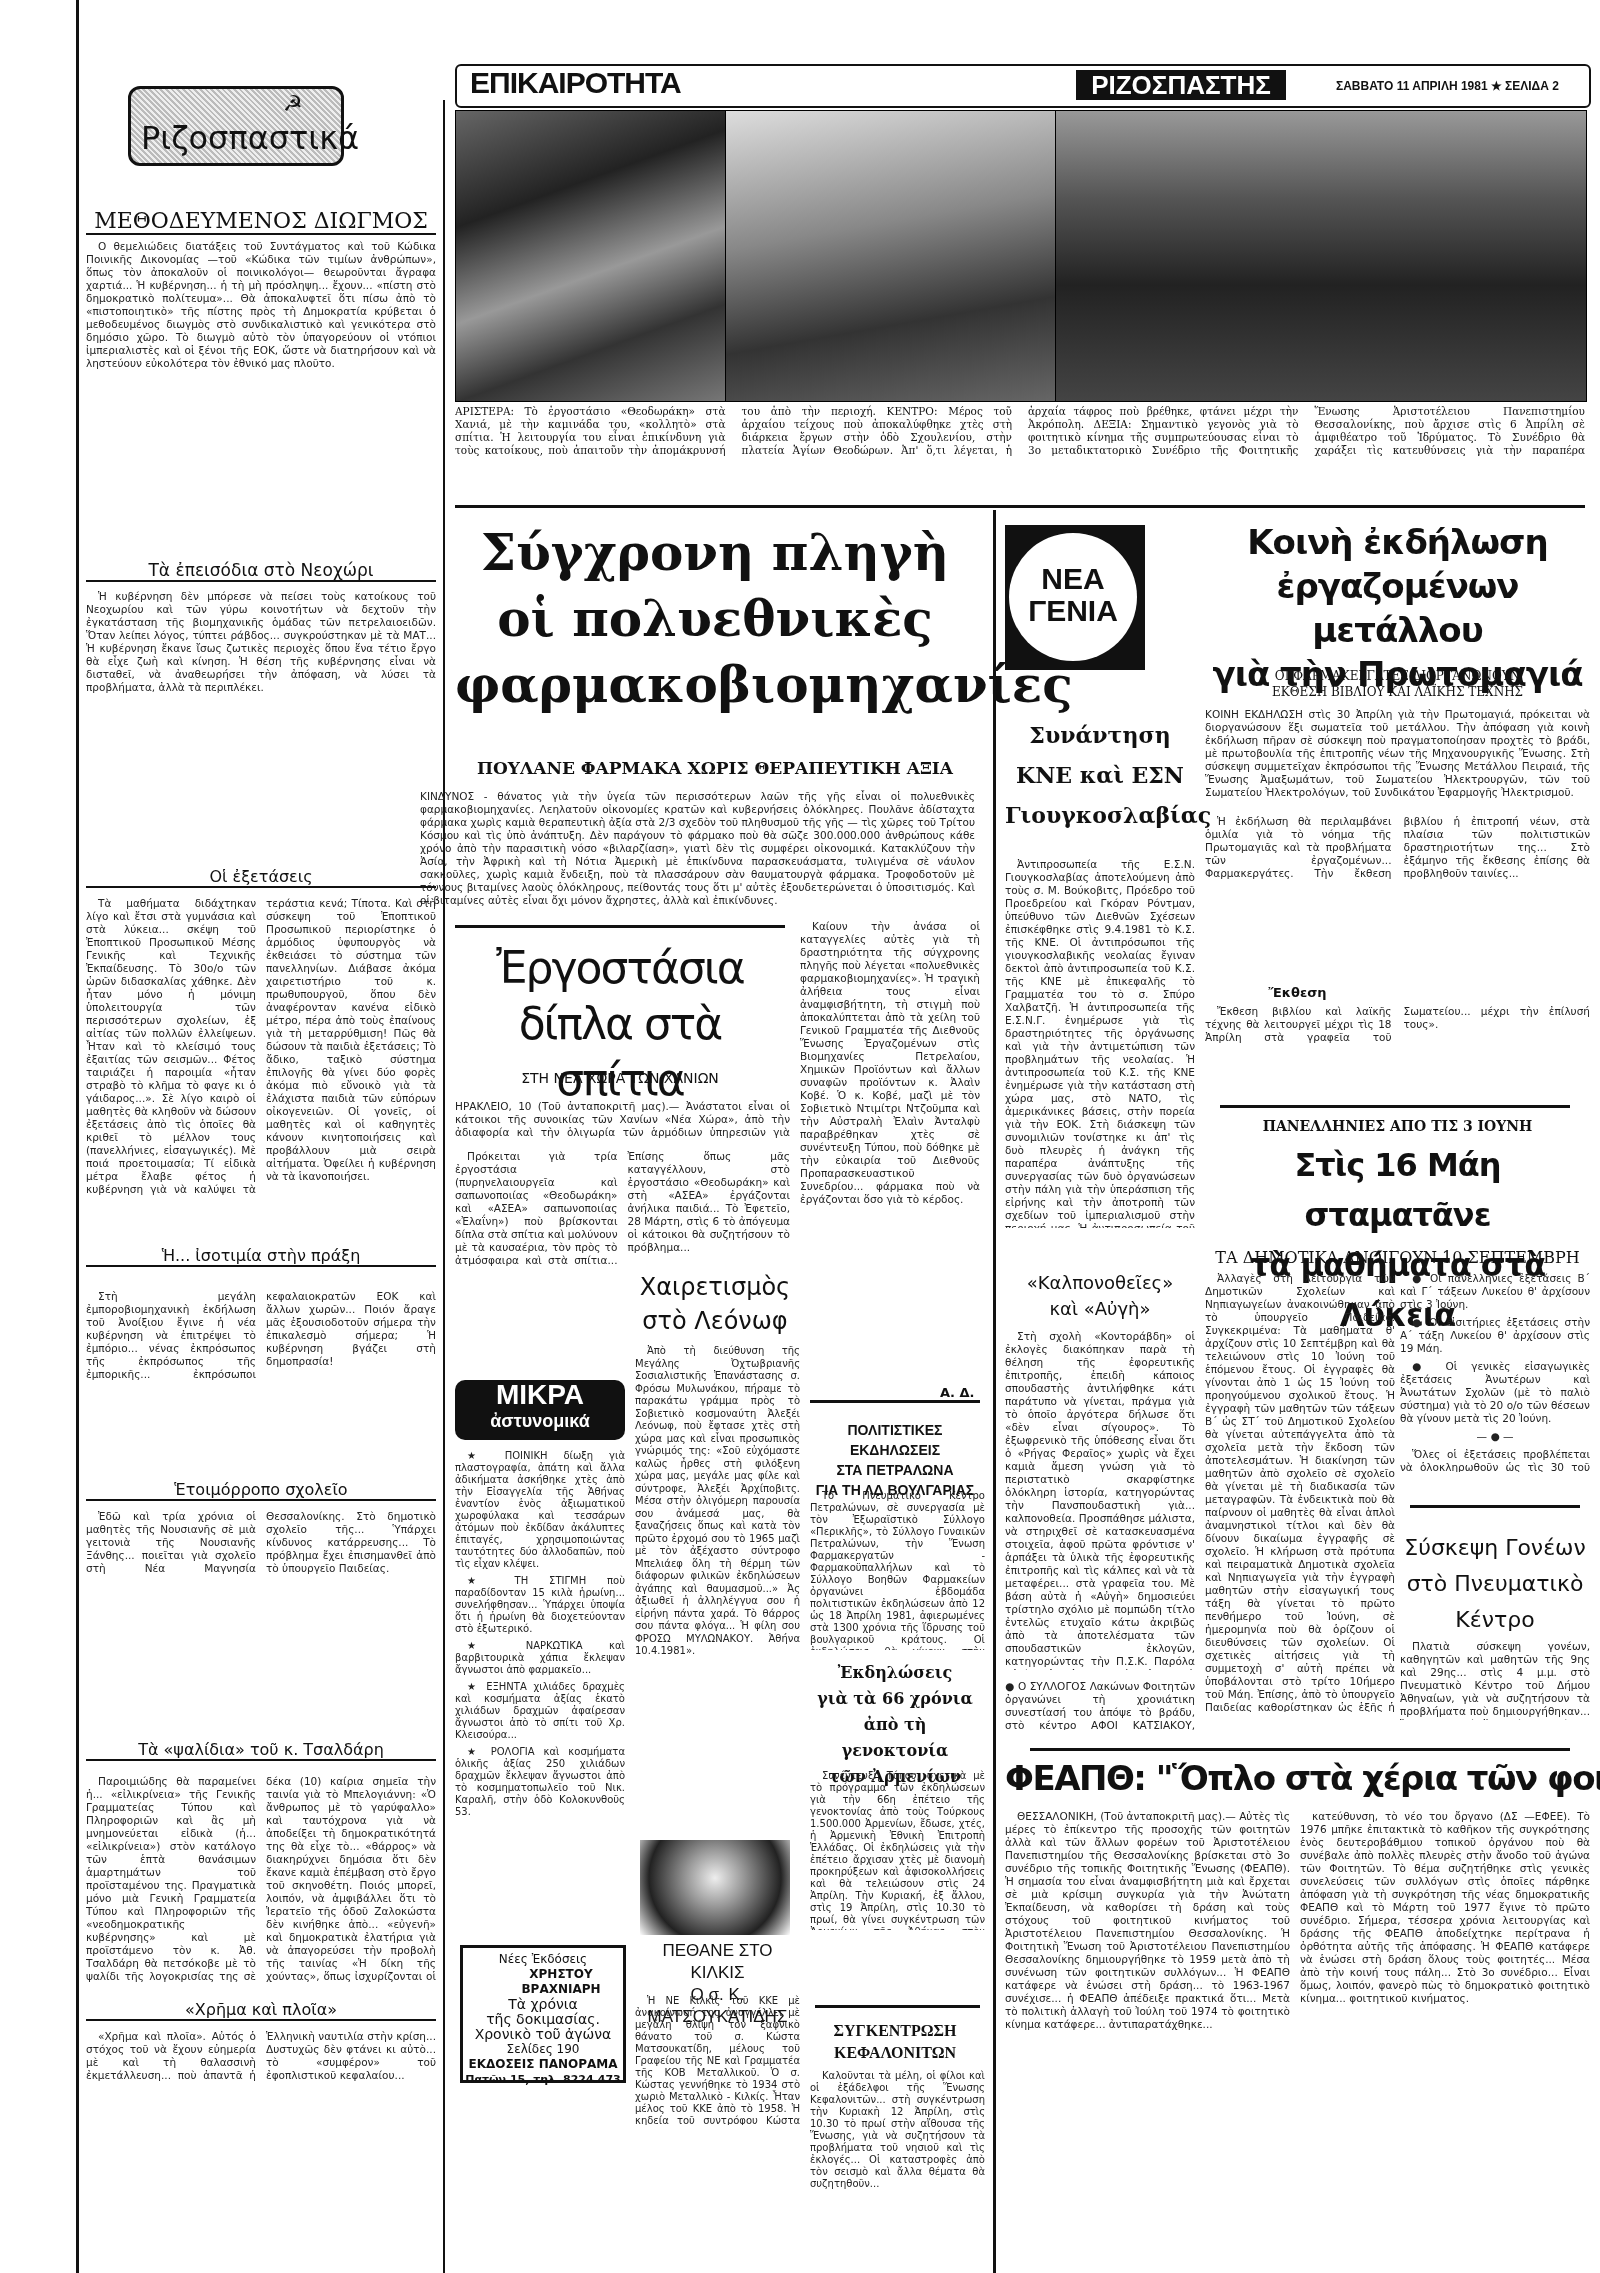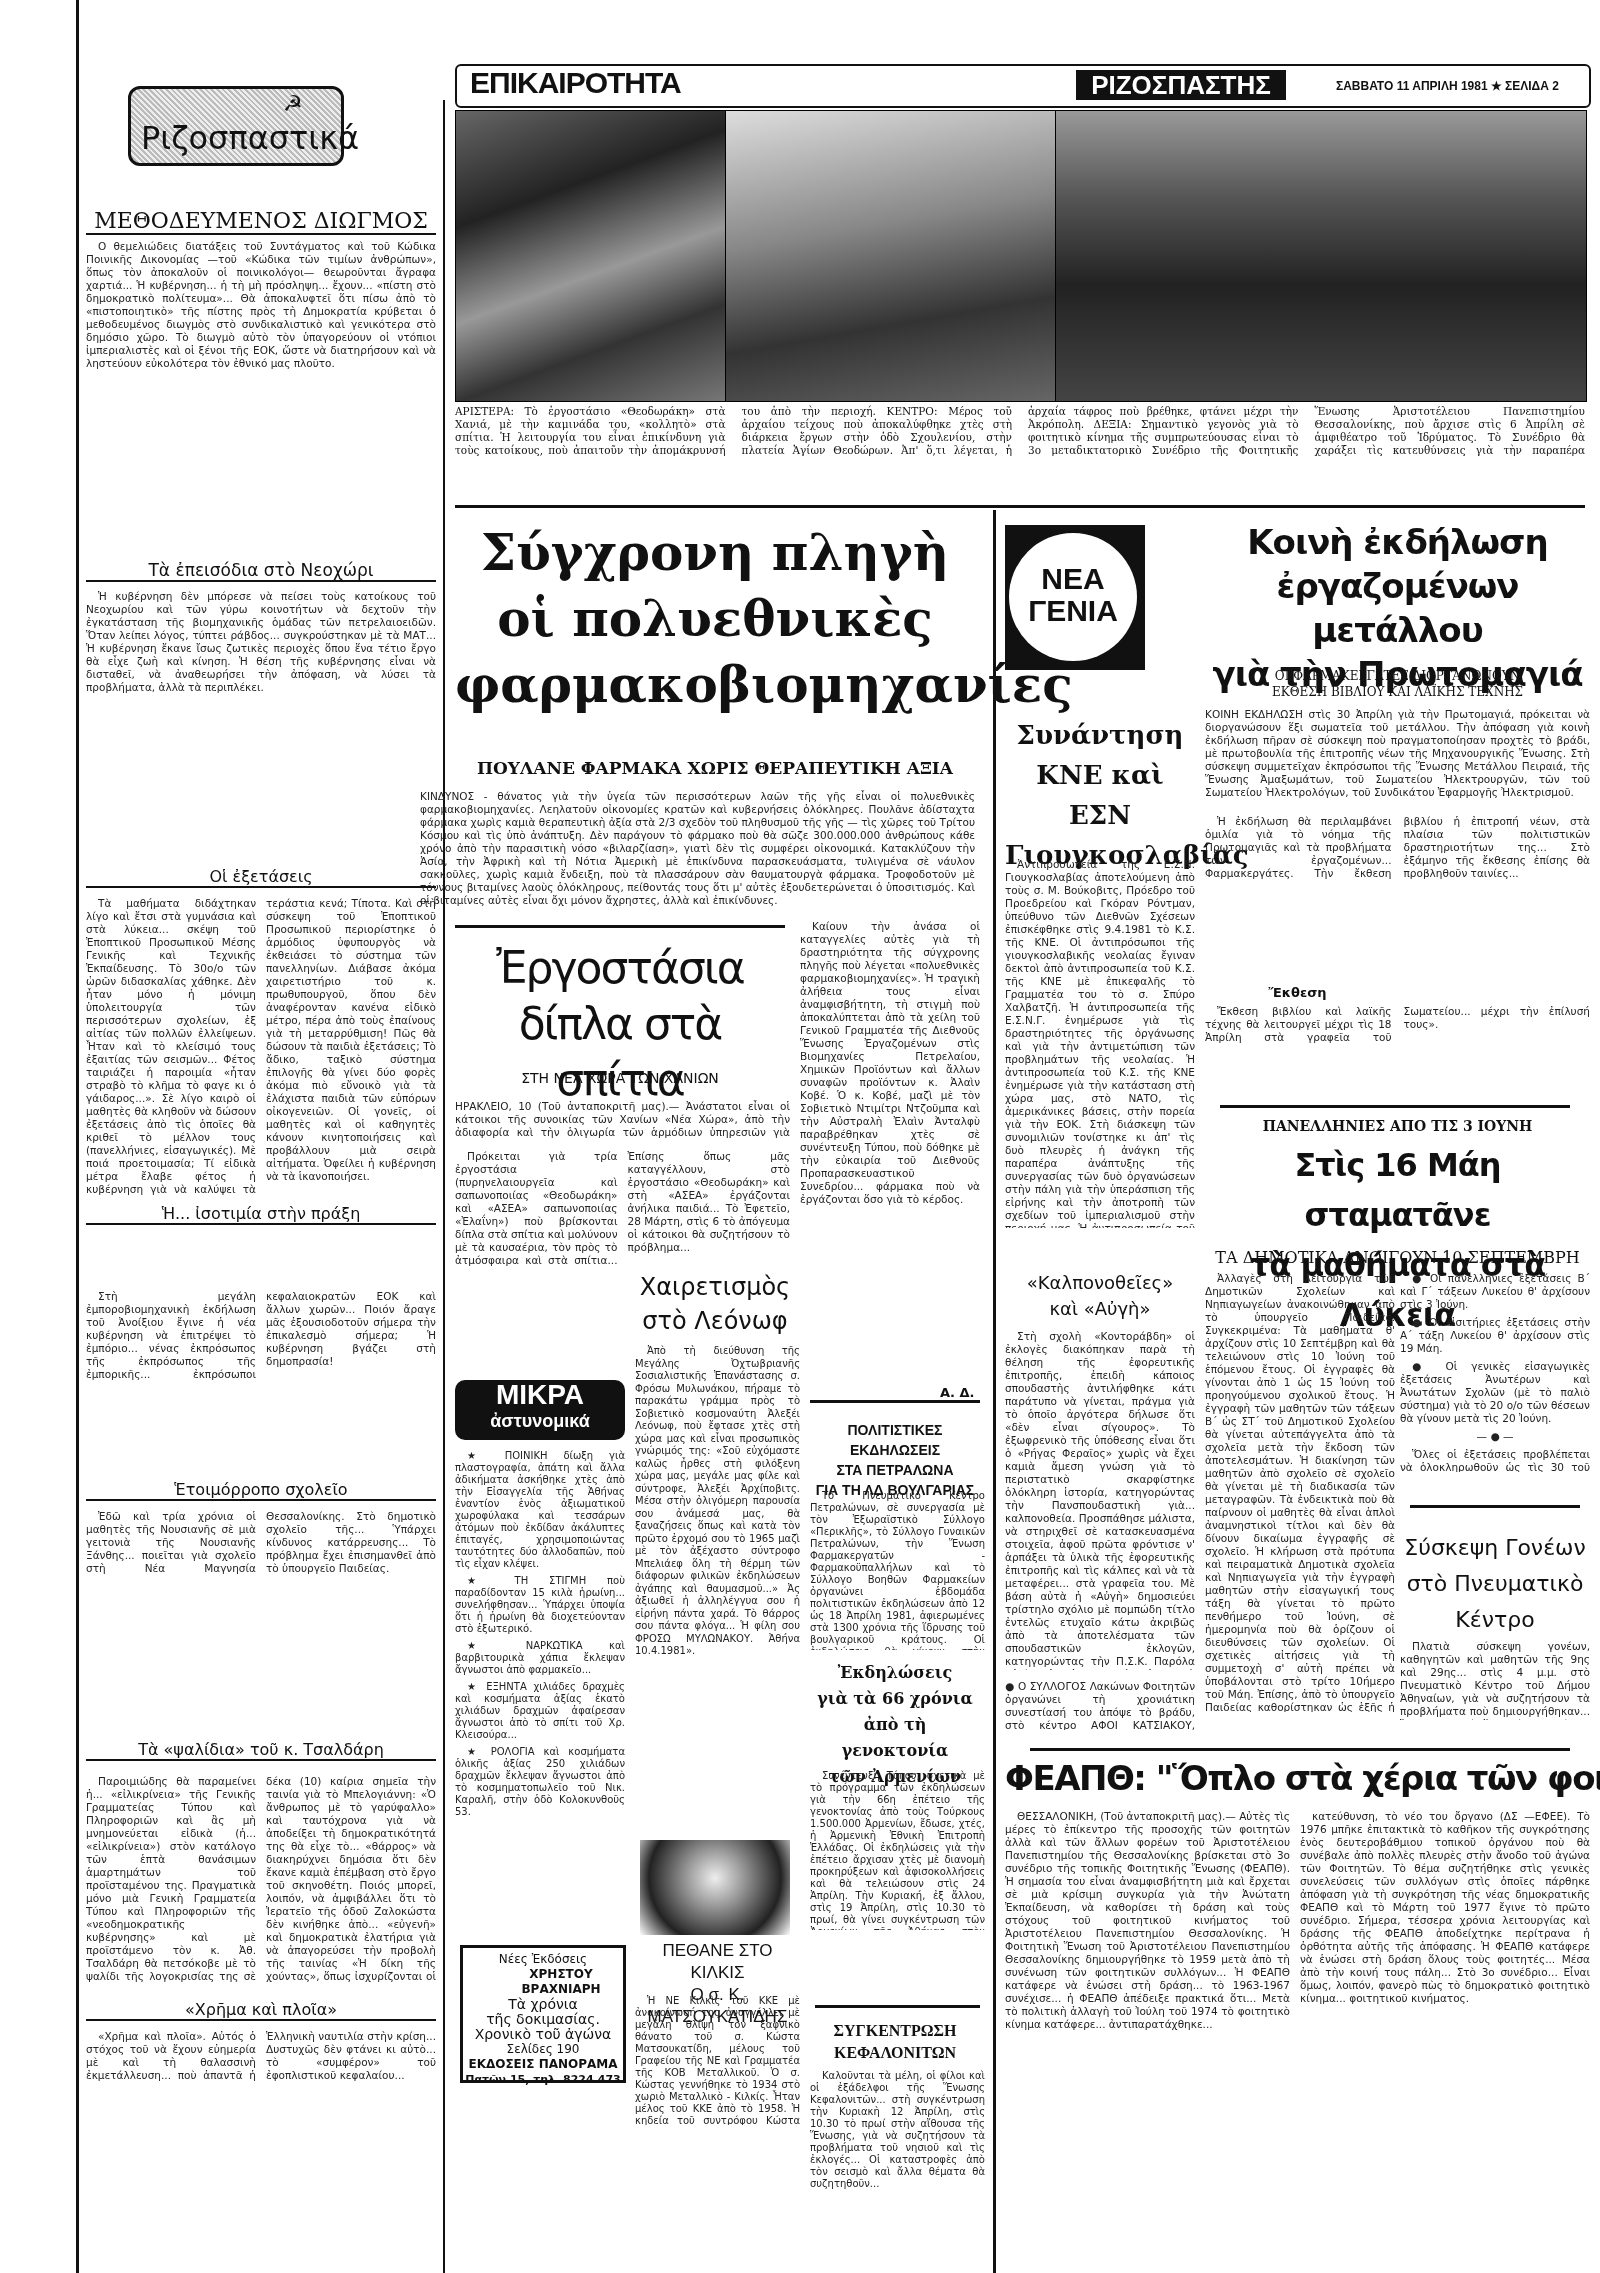--- a/index.html
+++ b/index.html
@@ -39,21 +39,21 @@
 <div class="abs" style="left:86px;top:560px;width:350px;text-align:center;font-size:17px;border-bottom:2px solid #111;">Τὰ ἐπεισόδια στὸ Νεοχώρι</div>
 <div class="abs txt" style="left:86px;top:590px;width:350px;height:260px;overflow:hidden;">
     <p>Ἡ κυβέρνηση δὲν μπόρεσε νὰ πείσει τοὺς κατοίκους τοῦ Νεοχωρίου καὶ τῶν γύρω κοινοτήτων νὰ δεχτοῦν τὴν ἐγκατάσταση τῆς βιομηχανικῆς ὁμάδας τῶν πετρελαιοειδῶν. Ὅταν λείπει λόγος, τύπτει ράβδος... συγκρούστηκαν μὲ τὰ ΜΑΤ... Ἡ κυβέρνηση ἔκανε ἴσως ζωτικὲς περιοχὲς ὅπου ἕνα τέτιο ἔργο θὰ εἶχε ζωὴ καὶ κίνηση. Ἡ θέση τῆς κυβέρνησης εἶναι νὰ δισταθεῖ, νὰ ἀναθεωρήσει τὴν ἀπόφαση, νὰ λύσει τὰ προβλήματα, ἀλλὰ τὰ περιπλέκει.</p>
   </div>
 
 <div class="abs" style="left:86px;top:867px;width:350px;text-align:center;font-size:16px;border-bottom:2px solid #111;">Οἱ ἐξετάσεις</div>
 <div class="abs txt" style="left:86px;top:897px;width:350px;height:355px;overflow:hidden;column-count:2;column-gap:10px;">
     <p>Τὰ μαθήματα διδάχτηκαν λίγο καὶ ἔτσι στὰ γυμνάσια καὶ στὰ λύκεια... σκέψη τοῦ Ἐποπτικοῦ Προσωπικοῦ Μέσης Γενικῆς καὶ Τεχνικῆς Ἐκπαίδευσης. Τὸ 30ο/ο τῶν ὡρῶν διδασκαλίας χάθηκε. Δὲν ἦταν μόνο ἡ μόνιμη ὑπολειτουργία τῶν περισσότερων σχολείων, ἐξ αἰτίας τῶν πολλῶν ἐλλείψεων. Ἦταν καὶ τὸ κλείσιμό τους ἐξαιτίας τῶν σεισμῶν... Φέτος ταιριάζει ἡ παροιμία «ἦταν στραβὸ τὸ κλῆμα τὸ φαγε κι ὁ γάιδαρος...». Σὲ λίγο καιρὸ οἱ μαθητὲς θὰ κληθοῦν νὰ δώσουν ἐξετάσεις ἀπὸ τὶς ὁποῖες θὰ κριθεῖ τὸ μέλλον τους (πανελλήνιες, εἰσαγωγικές). Μὲ ποιά προετοιμασία; Τί εἰδικὰ μέτρα ἔλαβε φέτος ἡ κυβέρνηση γιὰ νὰ καλύψει τὰ τεράστια κενά; Τίποτα. Καὶ στὴ σύσκεψη τοῦ Ἐποπτικοῦ Προσωπικοῦ περιορίστηκε ὁ ἁρμόδιος ὑφυπουργὸς νὰ ἐκθειάσει τὸ σύστημα τῶν πανελληνίων. Διάβασε ἀκόμα χαιρετιστήριο τοῦ κ. πρωθυπουργοῦ, ὅπου δὲν ἀναφέρονταν κανένα εἰδικὸ μέτρο, πέρα ἀπὸ τοὺς ἐπαίνους γιὰ τὴ μεταρρύθμιση! Πῶς θὰ δώσουν τὰ παιδιὰ ἐξετάσεις; Τὸ ἄδικο, ταξικὸ σύστημα ἐπιλογῆς θὰ γίνει δύο φορὲς ἀκόμα πιὸ εὔνοικὸ γιὰ τὰ ἐλάχιστα παιδιὰ τῶν εὐπόρων οἰκογενειῶν. Οἱ γονεῖς, οἱ μαθητὲς καὶ οἱ καθηγητὲς κάνουν κινητοποιήσεις καὶ προβάλλουν μιὰ σειρὰ αἰτήματα. Ὀφείλει ἡ κυβέρνηση νὰ τὰ ἱκανοποιήσει.</p>
   </div>
 
-<div class="abs" style="left:86px;top:1204px;width:350px;text-align:center;font-size:16px;border-bottom:2px solid #111;">Ἡ... ἰσοτιμία στὴν πράξη</div>
+<div class="abs" style="left:86px;top:1246px;width:350px;text-align:center;font-size:16px;border-bottom:2px solid #111;">Ἡ... ἰσοτιμία στὴν πράξη</div>
 <div class="abs txt" style="left:86px;top:1290px;width:350px;height:170px;overflow:hidden;column-count:2;column-gap:10px;">
     <p>Στὴ μεγάλη ἐμποροβιομηχανικὴ ἐκδήλωση τοῦ Ἀνοίξιου ἔγινε ἡ νέα κυβέρνηση νὰ ἐπιτρέψει τὸ ἐμπόριο... νένας ἐκπρόσωπος τῆς ἐκπρόσωπος τῆς ἐμπορικῆς... ἐκπρόσωποι κεφαλαιοκρατῶν ΕΟΚ καὶ ἄλλων χωρῶν... Ποιόν ἄραγε μᾶς ἐξουσιοδοτοῦν σήμερα τὴν ἐπικαλεσμὸ σήμερα; Ἡ κυβέρνηση βγάζει στὴ δημοπρασία!</p>
   </div>
 
 <div class="abs" style="left:86px;top:1480px;width:350px;text-align:center;font-size:16px;border-bottom:2px solid #111;">Ἑτοιμόρροπο σχολεῖο</div>
 <div class="abs txt" style="left:86px;top:1510px;width:350px;height:180px;overflow:hidden;column-count:2;column-gap:10px;">
     <p>Ἐδῶ καὶ τρία χρόνια οἱ μαθητὲς τῆς Νουσιανῆς σὲ μιὰ γειτονιὰ τῆς Νουσιανῆς Ξάνθης... ποιεῖται γιὰ σχολεῖο στὴ Νέα Μαγνησία Θεσσαλονίκης. Στὸ δημοτικὸ σχολεῖο τῆς... Ὑπάρχει κίνδυνος κατάρρευσης... Τὸ πρόβλημα ἔχει ἐπισημανθεῖ ἀπὸ τὸ ὑπουργεῖο Παιδείας.</p>
   </div>
 
 <div class="abs" style="left:86px;top:1740px;width:350px;text-align:center;font-size:16px;border-bottom:2px solid #111;">Τὰ «ψαλίδια» τοῦ κ. Τσαλδάρη</div>
@@ -170,21 +170,21 @@
   </div>
 
 <div class="vline" style="left:993px;top:510px;height:1763px;width:3px;"></div>
 
 <div class="abs" style="left:1005px;top:525px;width:140px;height:145px;background:#111;">
   <div class="abs" style="left:4px;top:8px;width:128px;height:128px;border-radius:50%;background:#fff;text-align:center;font-family:'Liberation Sans',sans-serif;font-weight:bold;font-size:30px;line-height:32px;padding-top:30px;box-sizing:border-box;">
     <div>ΝΕΑ</div>
     <div>ΓΕΝΙΑ</div>
   </div>
 </div>
-<div class="abs serif" style="left:1005px;top:715px;width:190px;text-align:center;font-weight:bold;font-size:26px;line-height:40px;">
+<div class="abs serif" style="left:1005px;top:715px;width:190px;text-align:center;font-weight:bold;font-size:22px;line-height:40px;">
   <div>Συνάντηση</div>
   <div>ΚΝΕ καὶ ΕΣΝ</div>
   <div>Γιουγκοσλαβίας</div>
 </div>
 <div class="abs txt" style="left:1005px;top:858px;width:190px;height:370px;overflow:hidden;">
     <p>Ἀντιπροσωπεία τῆς Ε.Σ.Ν. Γιουγκοσλαβίας ἀποτελούμενη ἀπὸ τοὺς σ. Μ. Βούκοβιτς, Πρόεδρο τοῦ Προεδρείου καὶ Γκόραν Ρόντμαν, ὑπεύθυνο τῶν Διεθνῶν Σχέσεων ἐπισκέφθηκε στὶς 9.4.1981 τὸ Κ.Σ. τῆς ΚΝΕ. Οἱ ἀντιπρόσωποι τῆς γιουγκοσλαβικῆς νεολαίας ἔγιναν δεκτοὶ ἀπὸ ἀντιπροσωπεία τοῦ Κ.Σ. τῆς ΚΝΕ μὲ ἐπικεφαλῆς τὸ Γραμματέα του τὸ σ. Σπύρο Χαλβατζῆ. Ἡ ἀντιπροσωπεία τῆς Ε.Σ.Ν.Γ. ἐνημέρωσε γιὰ τὶς δραστηριότητες τῆς ὀργάνωσης καὶ γιὰ τὴν ἀντιμετώπιση τῶν προβλημάτων τῆς νεολαίας. Ἡ ἀντιπροσωπεία τοῦ Κ.Σ. τῆς ΚΝΕ ἐνημέρωσε γιὰ τὴν κατάσταση στὴ χώρα μας, στὸ ΝΑΤΟ, τὶς ἀμερικάνικες βάσεις, στὴν πορεία γιὰ τὴν ΕΟΚ. Στὴ διάσκεψη τῶν συνομιλιῶν τονίστηκε κι ἀπ' τὶς δυὸ πλευρὲς ἡ ἀνάγκη τῆς παραπέρα ἀνάπτυξης τῆς συνεργασίας τῶν δυὸ ὀργανώσεων στὴν πάλη γιὰ τὴν ὑπεράσπιση τῆς εἰρήνης καὶ τὴν ἀποτροπὴ τῶν σχεδίων τοῦ ἰμπεριαλισμοῦ στὴν περιοχή μας. Ἡ ἀντιπροσωπεία τοῦ Κ.Σ. τῆς ΚΝΕ ἀποδέχτηκε πρόσκληση τῆς Ε.Σ.Ν. Γιουγκοσλαβίας γιὰ συμμετοχή της σὲ σεμινάριο ποὺ θὰ πραγματοποιηθεῖ στὶς 26/4 στὸ Βελιγράδι.</p>
   </div>
 
 <div class="abs" style="left:1005px;top:1270px;width:190px;text-align:center;font-size:18px;line-height:26px;">
   <div>«Καλπονοθεῖες»</div>

